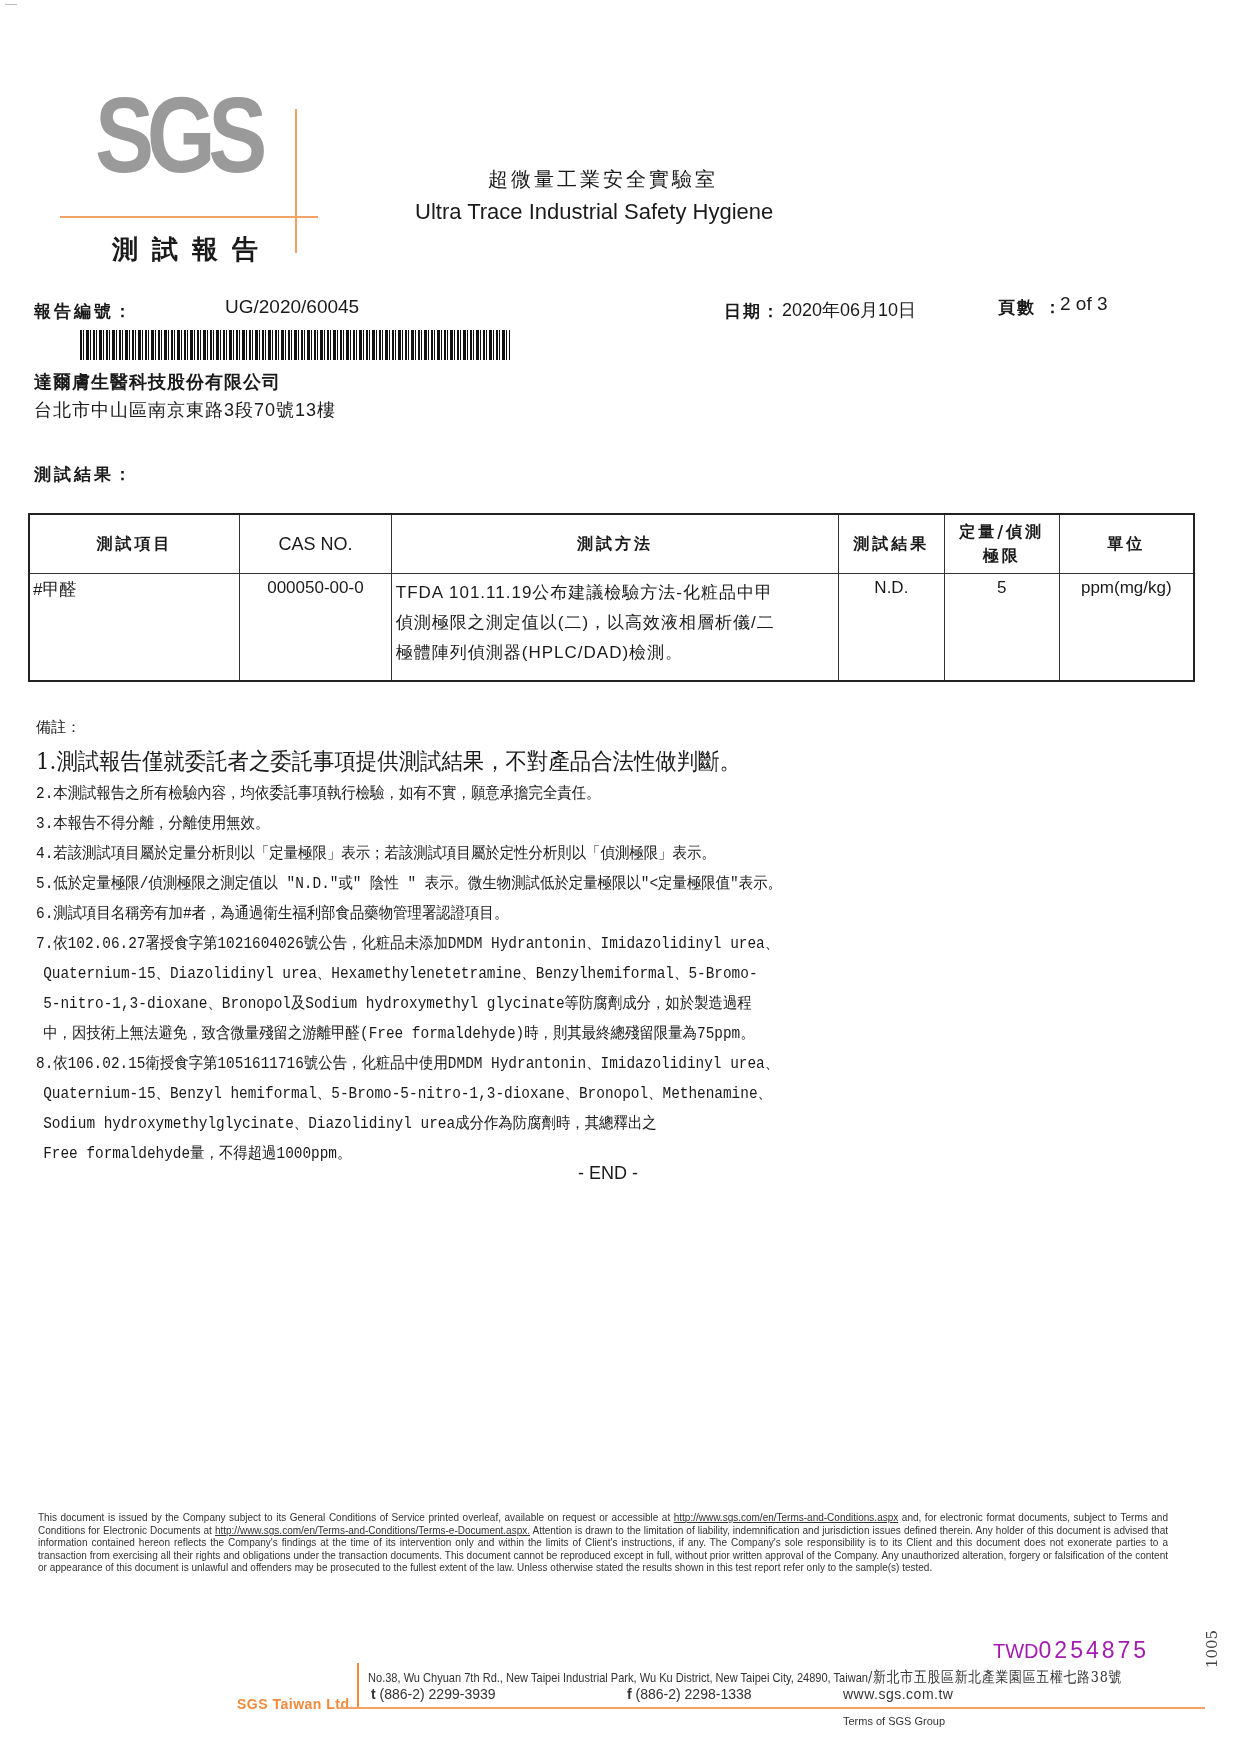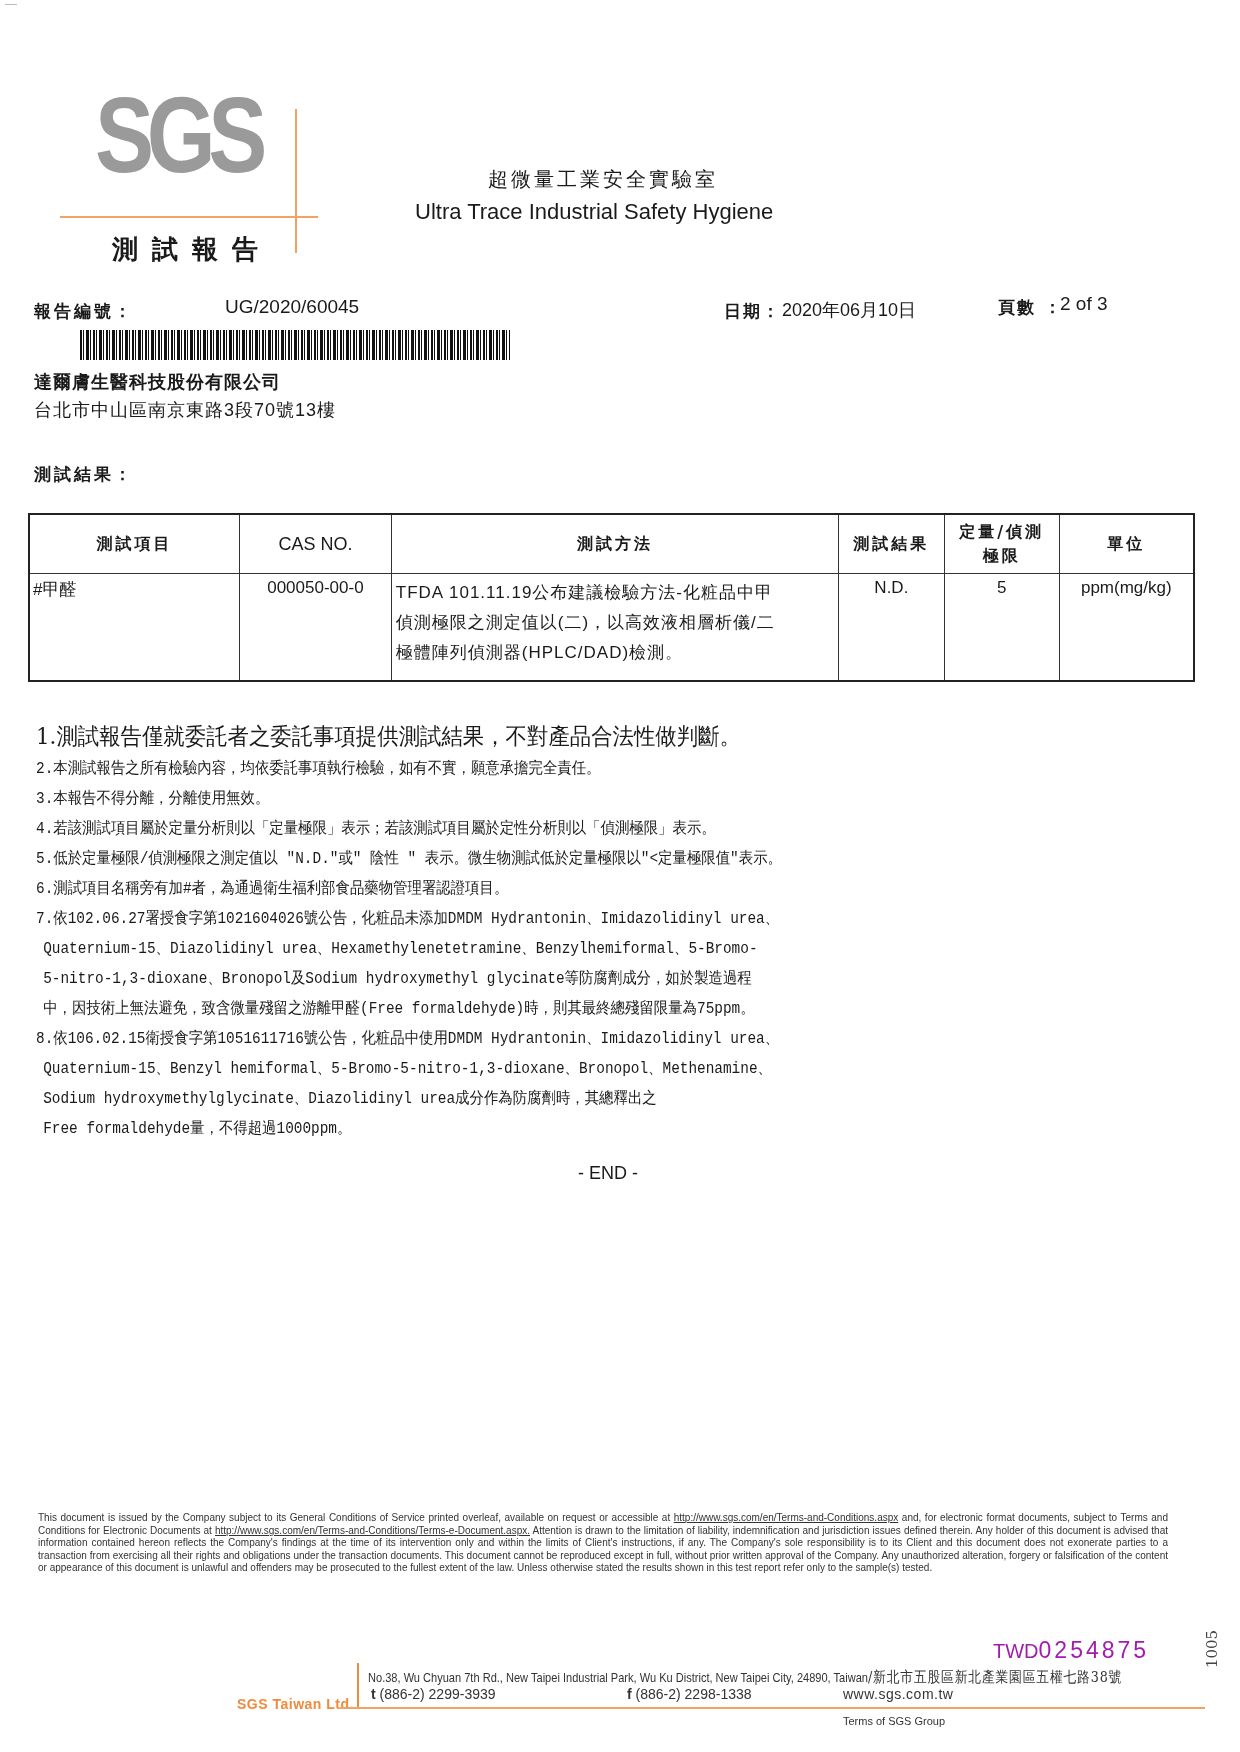--- a/index.html
+++ b/index.html
@@ -133,20 +133,21 @@
         <span>極體陣列偵測器(HPLC/DAD)檢測。</span>
       </td>
       <td class="c-center">N.D.</td>
       <td class="c-center">5</td>
       <td class="c-center">ppm(mg/kg)</td>
     </tr>
   </tbody>
 </table>
 
 <div class="abs notes">
+  <div class="notes-title">備註：</div>
   <div class="note big"><span>1.測試報告僅就委託者之委託事項提供測試結果，不對產品合法性做判斷。</span></div>
   <div class="note"><span>2.本測試報告之所有檢驗內容，均依委託事項執行檢驗，如有不實，願意承擔完全責任。</span></div>
   <div class="note"><span>3.本報告不得分離，分離使用無效。</span></div>
   <div class="note"><span>4.若該測試項目屬於定量分析則以「定量極限」表示；若該測試項目屬於定性分析則以「偵測極限」表示。</span></div>
   <div class="note"><span>5.低於定量極限/偵測極限之測定值以 "N.D."或" 陰性 " 表示。微生物測試低於定量極限以"&lt;定量極限值"表示。</span></div>
   <div class="note"><span>6.測試項目名稱旁有加#者，為通過衛生福利部食品藥物管理署認證項目。</span></div>
   <div class="note">
     <span>7.依102.06.27署授食字第1021604026號公告，化粧品未添加DMDM Hydrantonin、Imidazolidinyl urea、</span>
     <span class="cont">Quaternium-15、Diazolidinyl urea、Hexamethylenetetramine、Benzylhemiformal、5-Bromo-</span>
     <span class="cont">5-nitro-1,3-dioxane、Bronopol及Sodium hydroxymethyl glycinate等防腐劑成分，如於製造過程</span>

